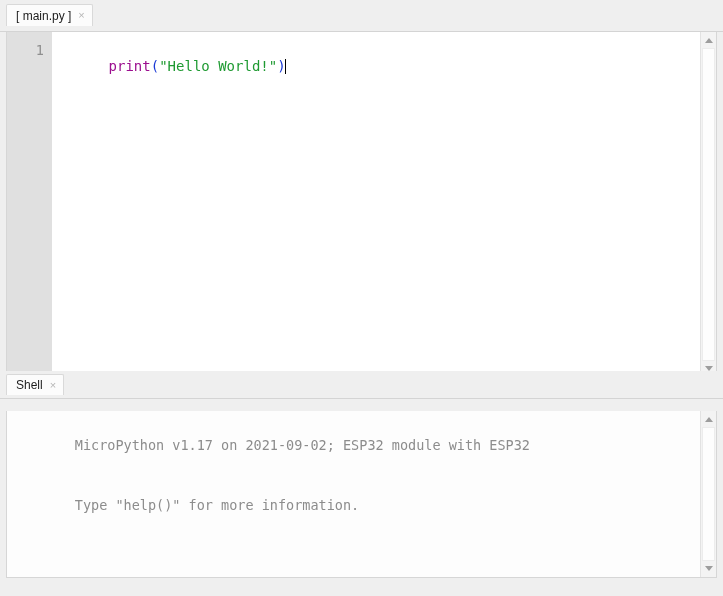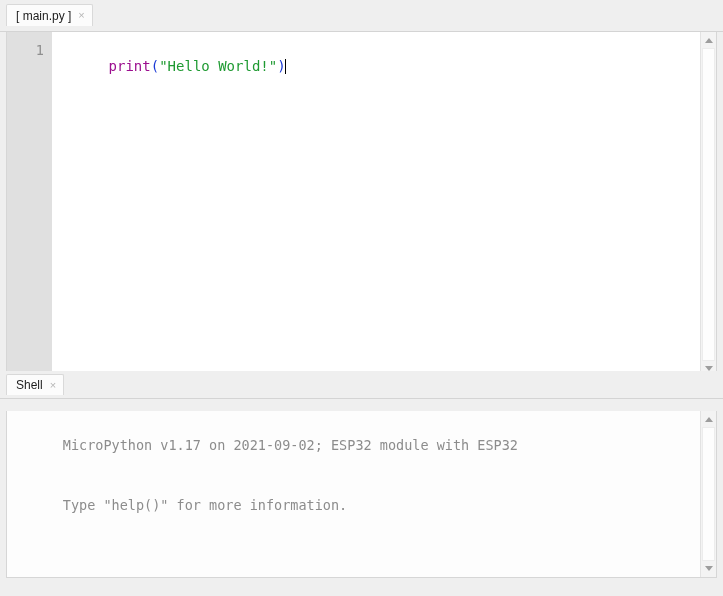--- a/index.html
+++ b/index.html
@@ -161,21 +161,21 @@
     border-top: none;
     box-sizing: border-box;
     overflow: hidden;
   }
   #shell-text {
     position: absolute;
     left: 0;
     top: 0;
     right: 16px;
     height: 100%;
-    padding: 4px 0 0 7px;
+    padding: 4px 0 0 19px;
     box-sizing: border-box;
   }
   .sh-line {
     font-family: "DejaVu Sans Mono", monospace;
     font-size: 13.5px;
     line-height: 20px;
     white-space: pre;
     color: #8c8c8c;
   }
   .sh-prompt {

